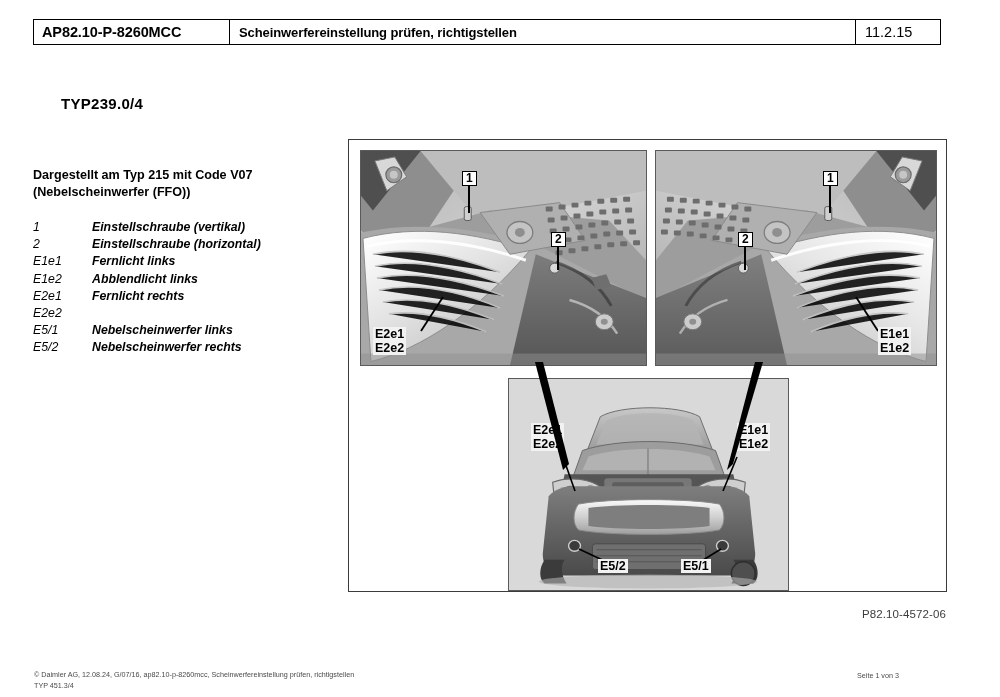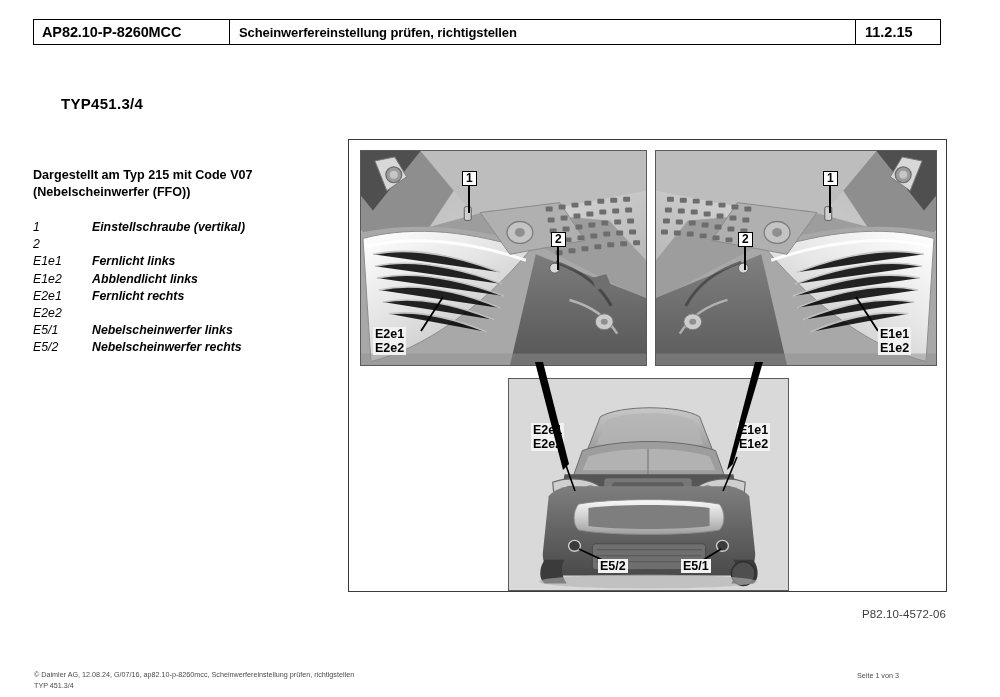--- a/index.html
+++ b/index.html
@@ -47,21 +47,21 @@
     border-right: 1.5px solid #000;
     padding-left: 9px;
     font-size: 13px;
     font-weight: bold;
     letter-spacing: -0.1px;
   }
   .hdr-date {
     width: 84px;
     padding-left: 9px;
     font-size: 14.5px;
-    font-weight: bold;
+    font-weight: normal;
   }
 
   
   .typ-row {
     position: absolute;
     left: 34px;
     top: 95px;
     font-size: 15px;
     font-weight: bold;
     letter-spacing: 0.3px;
@@ -189,35 +189,36 @@
 </head>
 <body>
 
 <div class="doc-header">
   <div class="cell hdr-id">AP82.10-P-8260MCC</div>
   <div class="cell hdr-title">Scheinwerfereinstellung prüfen, richtigstellen</div>
   <div class="cell hdr-date">11.2.15</div>
 </div>
 
 <div class="typ-row">
-  <span class="typ-label">TYP</span><span>451.3/4</span>
+  <span class="typ-label">TYP</span><span>239.0/4</span>
 </div>
 
 <div class="intro">
   <div>Dargestellt am Typ 215 mit Code V07</div>
   <div>(Nebelscheinwerfer (FFO))</div>
 </div>
 
 <div class="legend">
   <div class="lrow">
     <span class="lkey">1</span>
     <span class="lval">Einstellschraube (vertikal)</span>
   </div>
   <div class="lrow">
     <span class="lkey">2</span>
+    <span class="lval">Einstellschraube (horizontal)</span>
   </div>
   <div class="lrow">
     <span class="lkey">E1e1</span>
     <span class="lval">Fernlicht links</span>
   </div>
   <div class="lrow">
     <span class="lkey">E1e2</span>
     <span class="lval">Abblendlicht links</span>
   </div>
   <div class="lrow">

